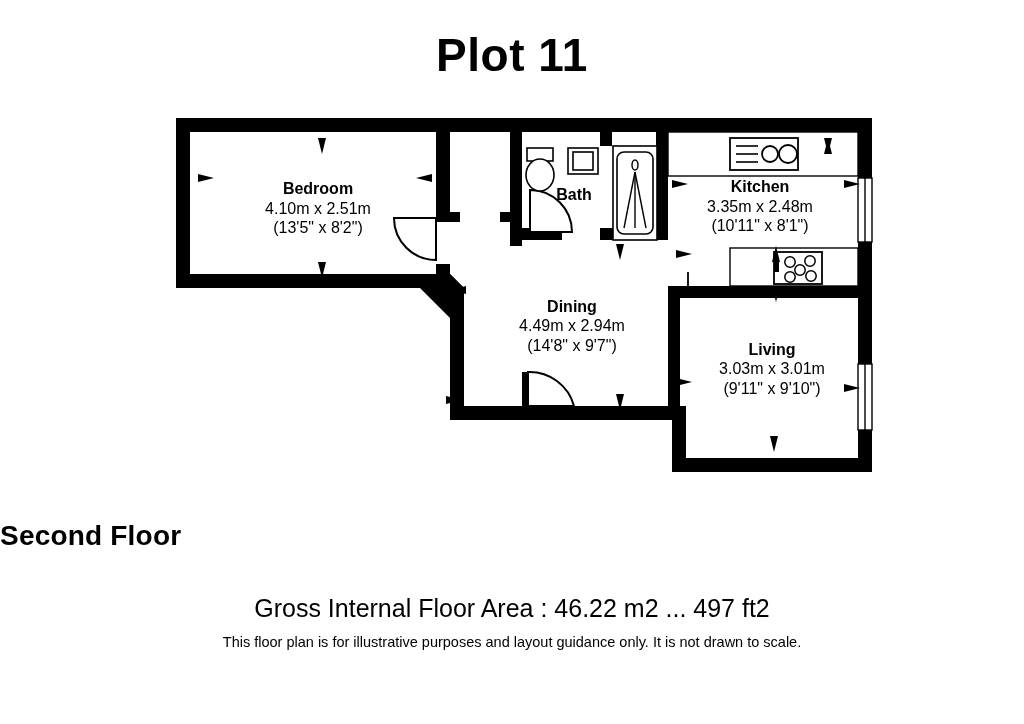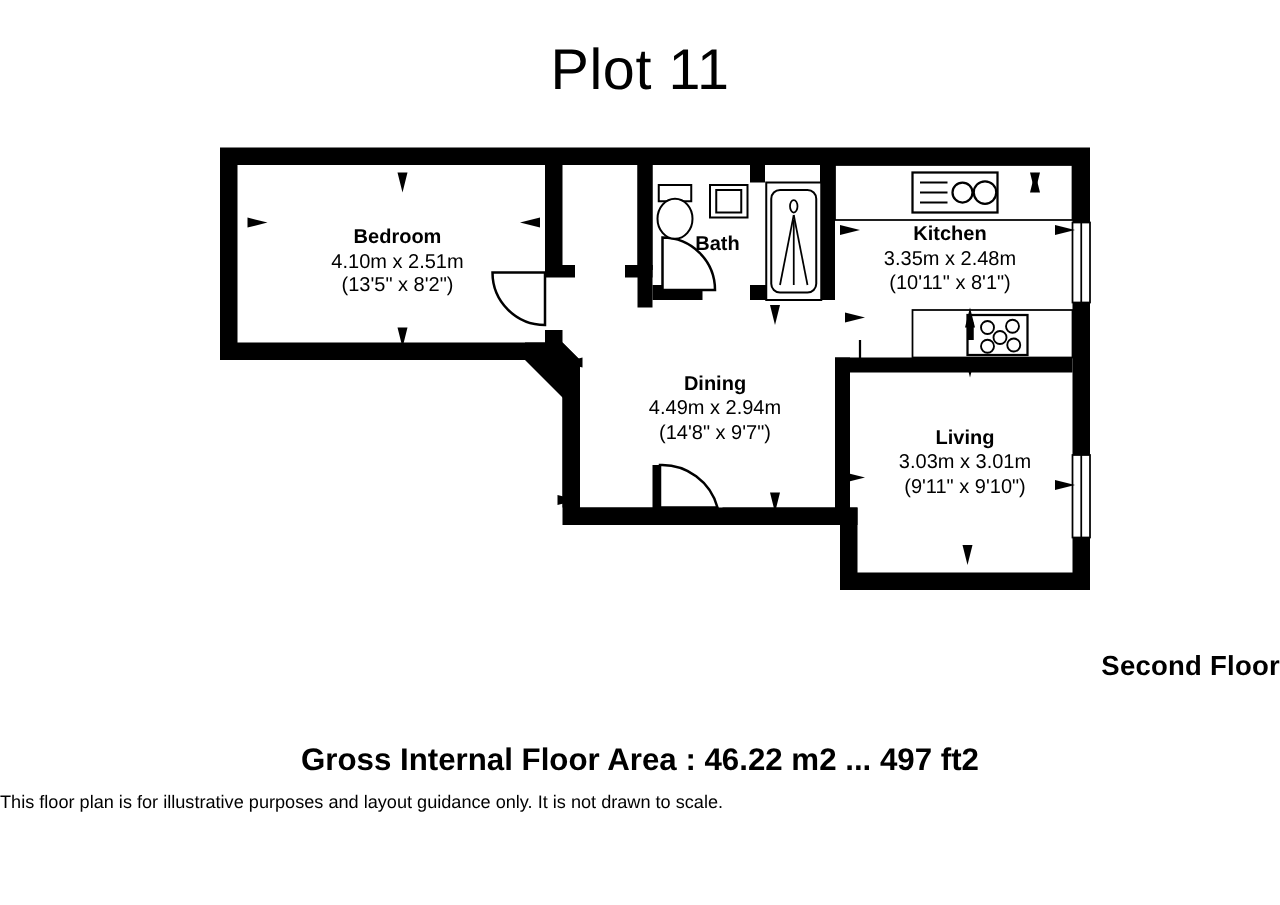--- a/index.html
+++ b/index.html
@@ -21,54 +21,54 @@
     height: 724px;
     background: #ffffff;
   }
   .plan-title {
     position: absolute;
     left: 0;
     top: 30px;
     width: 1024px;
     text-align: center;
     font-size: 46px;
-    font-weight: 400;
+    font-weight: 700;
     letter-spacing: 0.5px;
     line-height: 1.1;
   }
   #plan-svg {
     position: absolute;
     left: 0;
     top: 0;
   }
   .floor-label {
     position: absolute;
     left: 0;
     top: 520px;
     width: 1024px;
-    text-align: right;
-    font-size: 22px;
+    text-align: left;
+    font-size: 28px;
     font-weight: bold;
     letter-spacing: 0.2px;
   }
   .area-label {
     position: absolute;
     left: 0;
     top: 594px;
     width: 1024px;
     text-align: center;
     font-size: 25px;
-    font-weight: 700;
+    font-weight: 400;
   }
   .disclaimer {
     position: absolute;
     left: 0;
     top: 632px;
     width: 1024px;
-    text-align: left;
+    text-align: center;
     font-size: 14.5px;
     line-height: 1.45;
     font-weight: 400;
   }
   .disclaimer div { white-space: nowrap; }
   
   text { font-family: "Liberation Sans", sans-serif; fill: #000; }
   .rm-name { font-size: 16px; font-weight: bold; text-anchor: middle; }
   .rm-dim  { font-size: 16px; font-weight: 400; text-anchor: middle; }
 </style>

